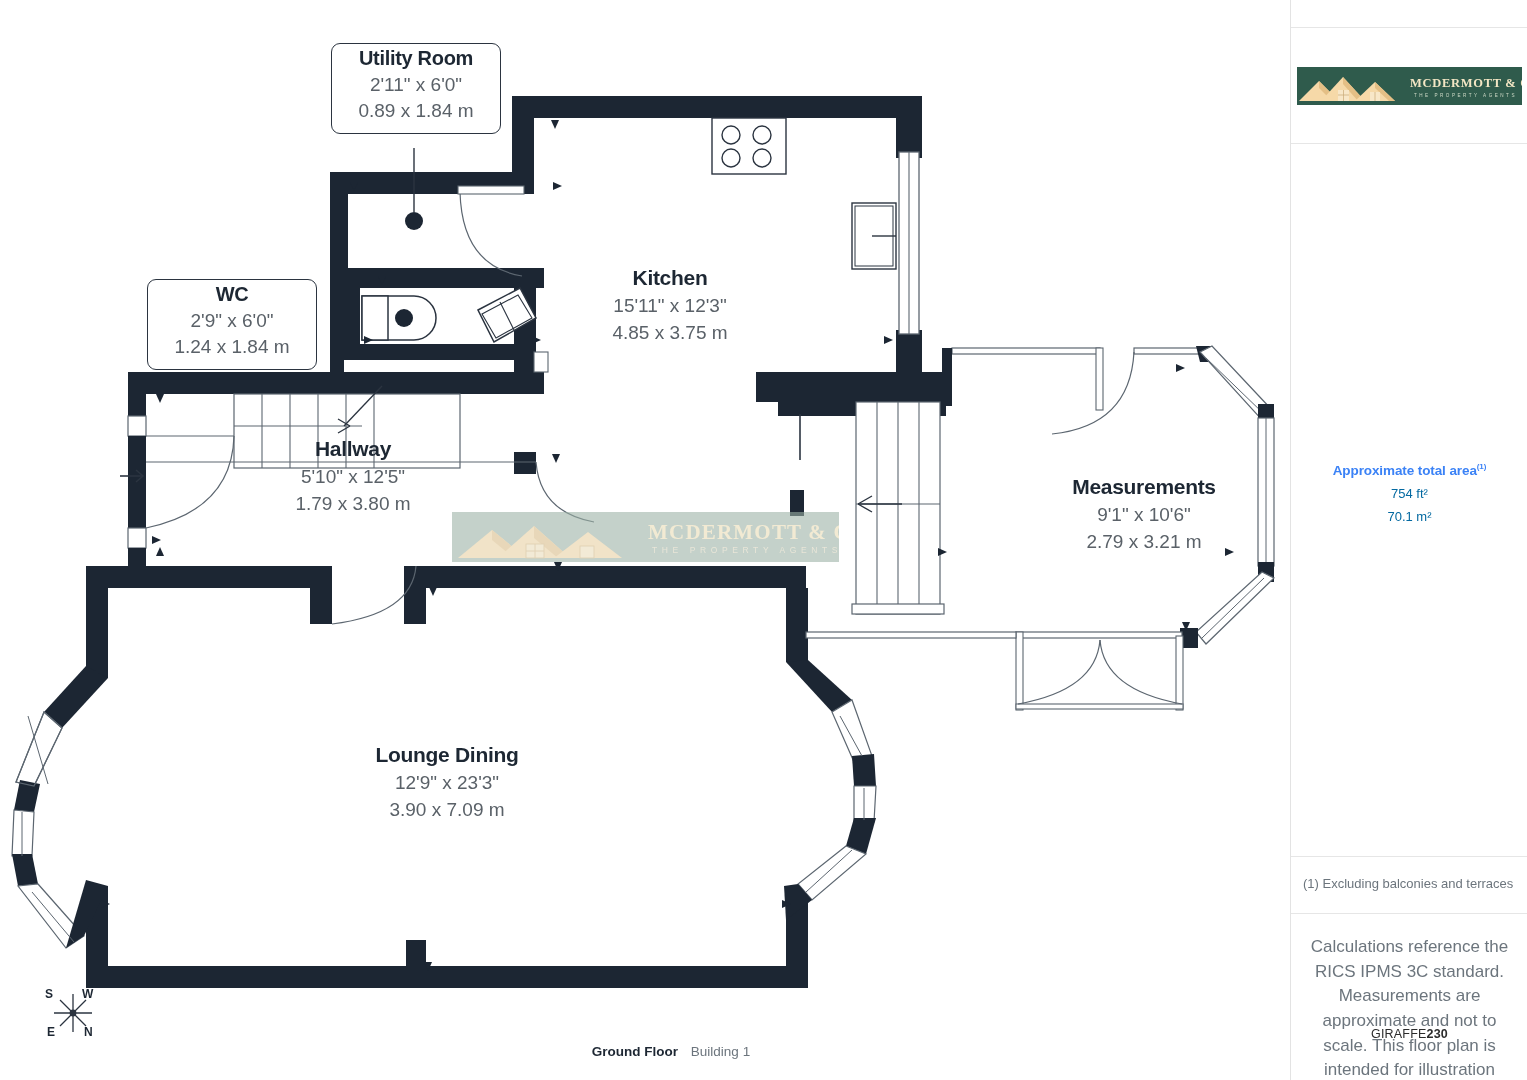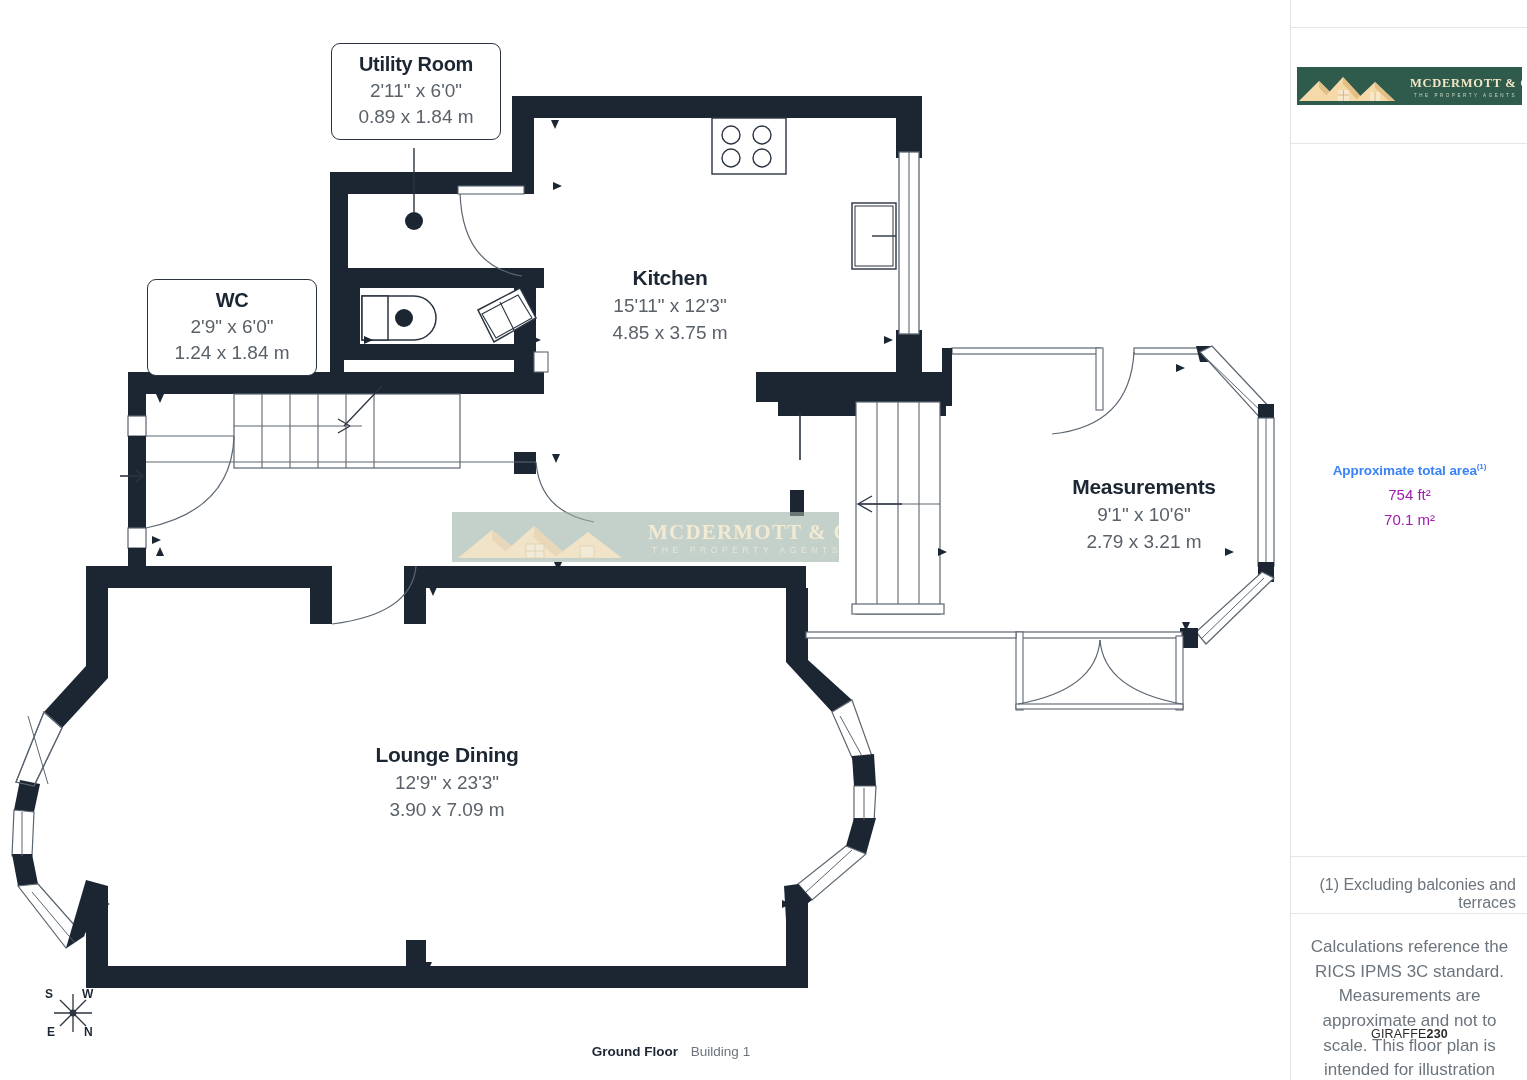--- a/index.html
+++ b/index.html
@@ -31,44 +31,44 @@
   }
   .logo-svg { display: block; width: 225px; height: 38px; }
   #area-block {
     position: absolute; top: 462px; left: 0; width: 237px;
     text-align: center;
   }
   #area-title {
     font-size: 13.5px; font-weight: bold; color: #3b82f6; letter-spacing: -0.1px;
   }
   #area-title sup { font-size: 8px; vertical-align: super; }
-  .area-val { font-size: 15px; color: #a21caf; margin-top: 8px; }
+  .area-val { font-size: 13px; color: #0369a1; margin-top: 8px; }
   #footnote {
     position: absolute; top: 876px; left: 12px; width: 213px;
-    text-align: right; font-size: 16px; color: #6c757d;
+    text-align: left; font-size: 13px; color: #6c757d;
   }
   #disclaimer {
     position: absolute; top: 935px; left: 14px; width: 209px;
     text-align: center; font-size: 17px; color: #6c757d; line-height: 1.45;
   }
   #giraffe {
     position: absolute; top: 1027px; left: 0; width: 237px;
     text-align: center; font-size: 12.5px; color: #2b2b2b; letter-spacing: .2px;
   }
   #giraffe b { font-weight: bold; }
   
   #plan { position: absolute; top:0; left:0; width: 1290px; height: 1080px; }
   .plansvg { position:absolute; top:0; left:0; width:1290px; height:1080px; }
   
   .room-label { position: absolute; text-align: center; }
   .room-name { font-size: 21px; font-weight: bold; color: #1d2733; letter-spacing: -0.3px; white-space: nowrap;}
   .room-dim { font-size: 19px; color: #5a6168; margin-top: 5px; white-space: nowrap;}
   .boxed {
     border: 1.6px solid #2b3440; border-radius: 9px;
-    background: #ffffff; padding: 9px 14px 11px;
+    background: #ffffff; padding: 3px 14px 11px;
   }
   .boxed .room-name { font-size: 20px; }
   .boxed .room-dim { font-size: 19px; margin-top: 4px; }
   
   #watermark {
     position: absolute; left: 452px; top: 512px;
     width: 387px; height: 50px; opacity: .72;
   }
   
   #floor-caption {
@@ -328,20 +328,25 @@
       <div class="room-dim">2'9" x 6'0"</div>
       <div class="room-dim">1.24 x 1.84 m</div>
     </div>
 
     <div class="room-label" style="left:545px; top:266px; width:250px;">
       <div class="room-name">Kitchen</div>
       <div class="room-dim">15'11" x 12'3"</div>
       <div class="room-dim">4.85 x 3.75 m</div>
     </div>
 
+    <div class="room-label" style="left:228px; top:437px; width:250px;">
+      <div class="room-name">Hallway</div>
+      <div class="room-dim">5'10" x 12'5"</div>
+      <div class="room-dim">1.79 x 3.80 m</div>
+    </div>
 
     <div class="room-label" style="left:1019px; top:475px; width:250px;">
       <div class="room-name">Measurements</div>
       <div class="room-dim">9'1" x 10'6"</div>
       <div class="room-dim">2.79 x 3.21 m</div>
     </div>
 
     <div class="room-label" style="left:322px; top:743px; width:250px;">
       <div class="room-name">Lounge Dining</div>
       <div class="room-dim">12'9" x 23'3"</div>

